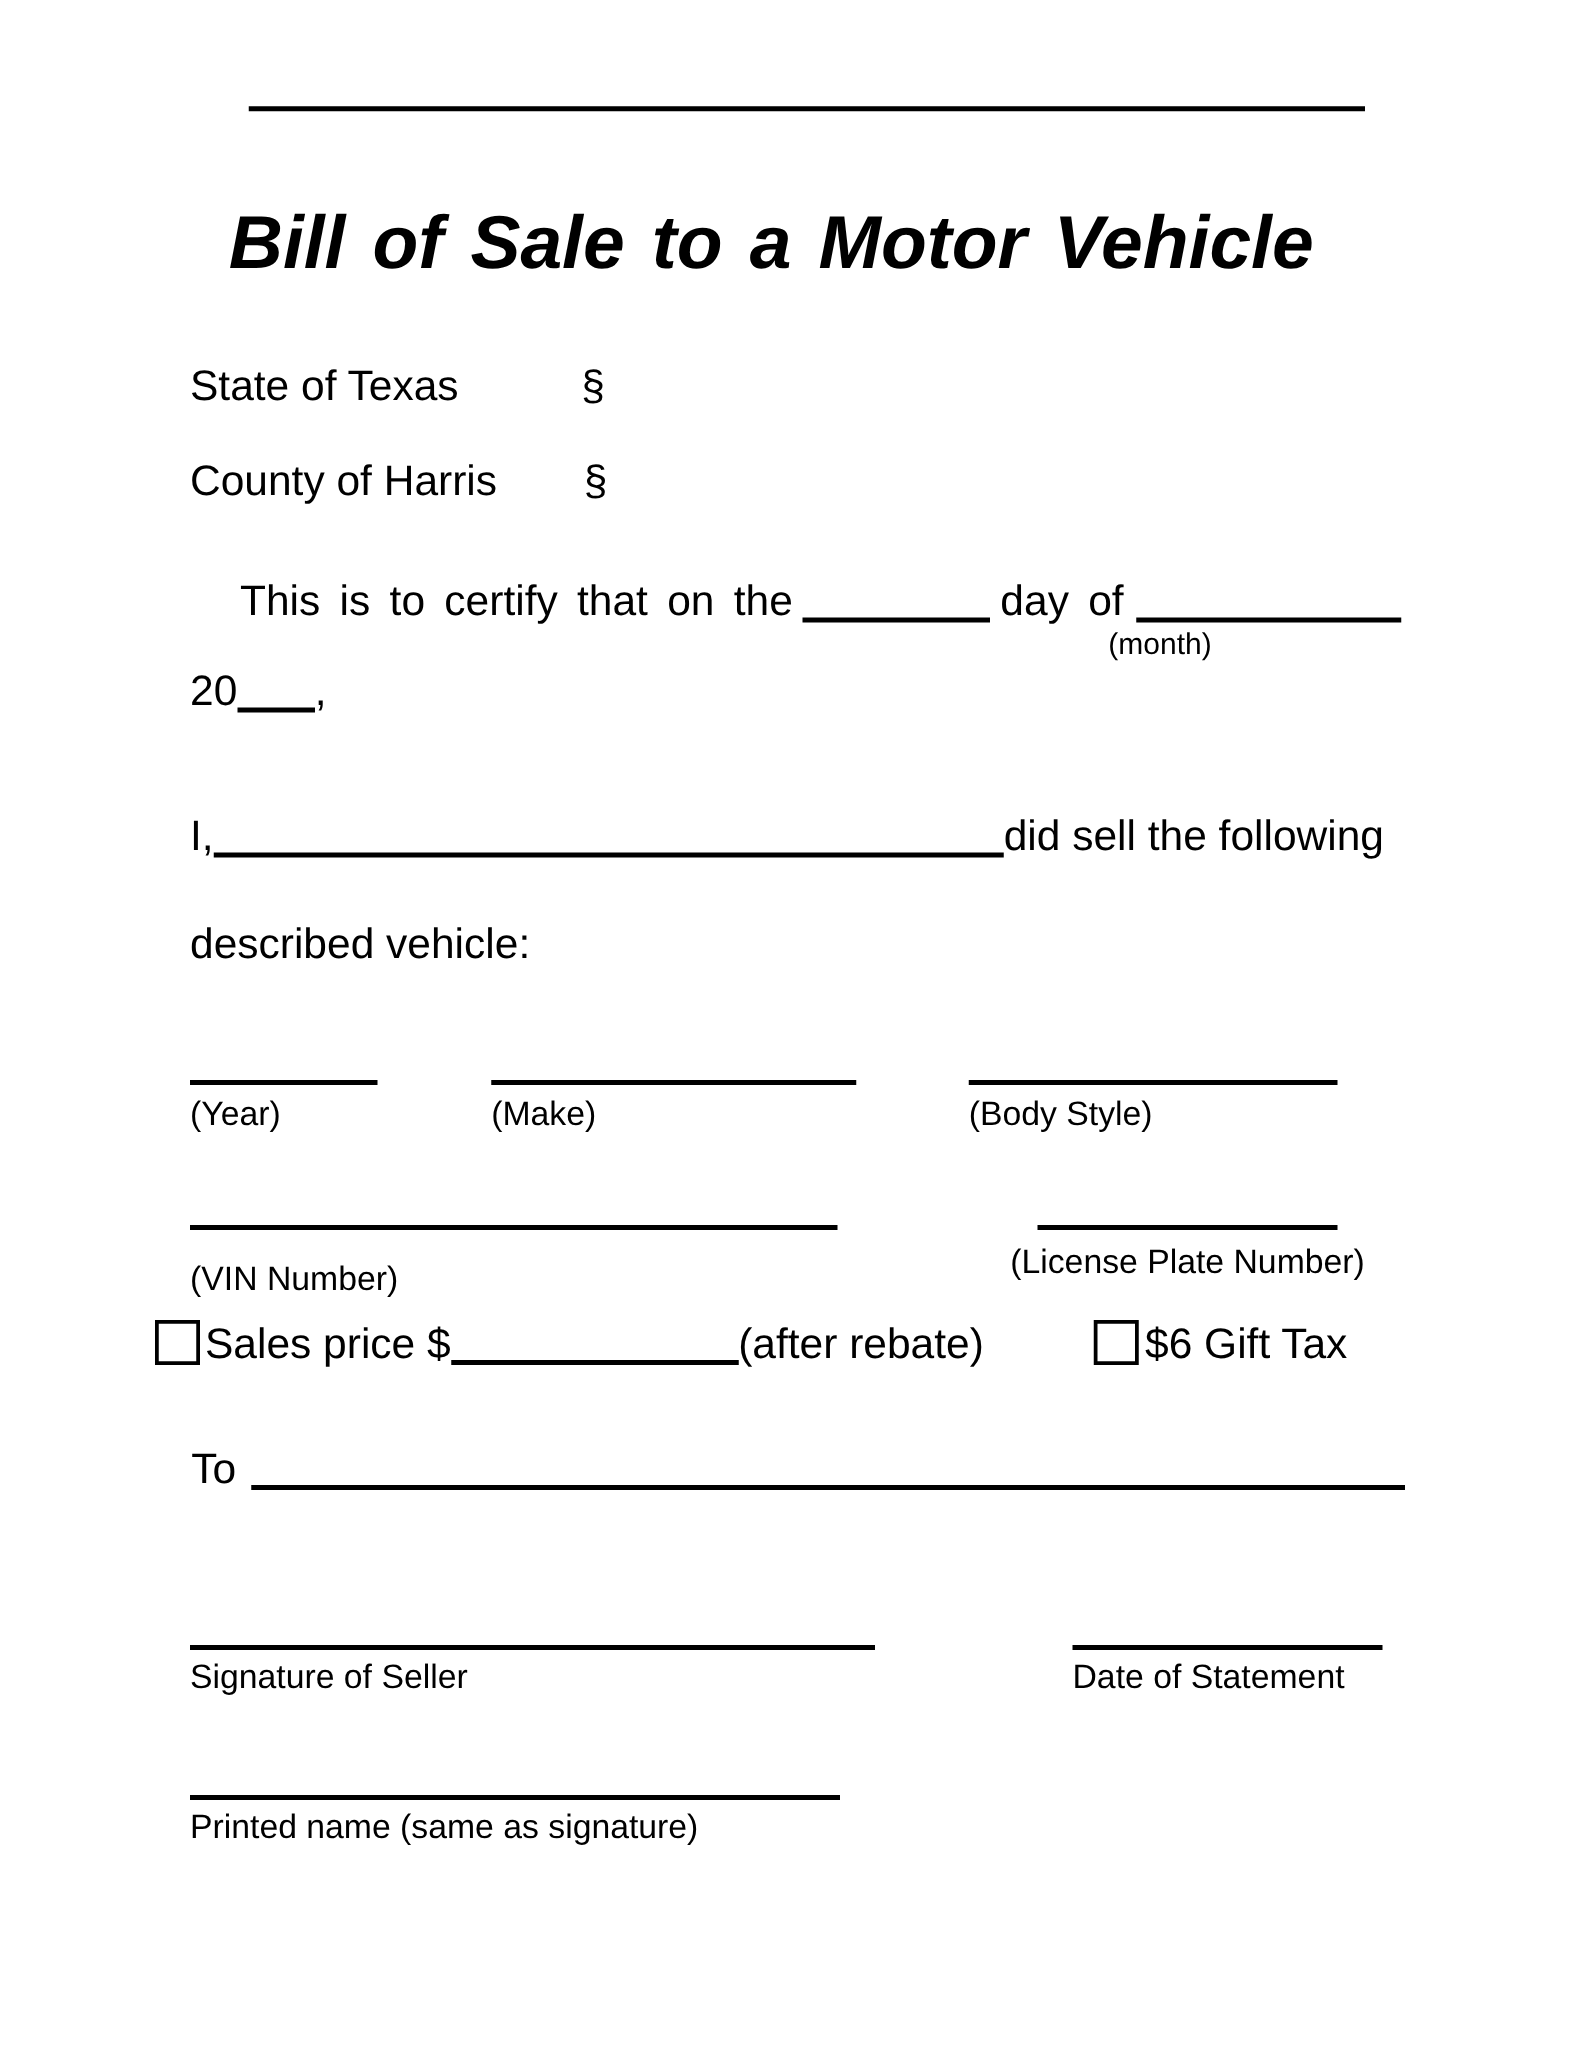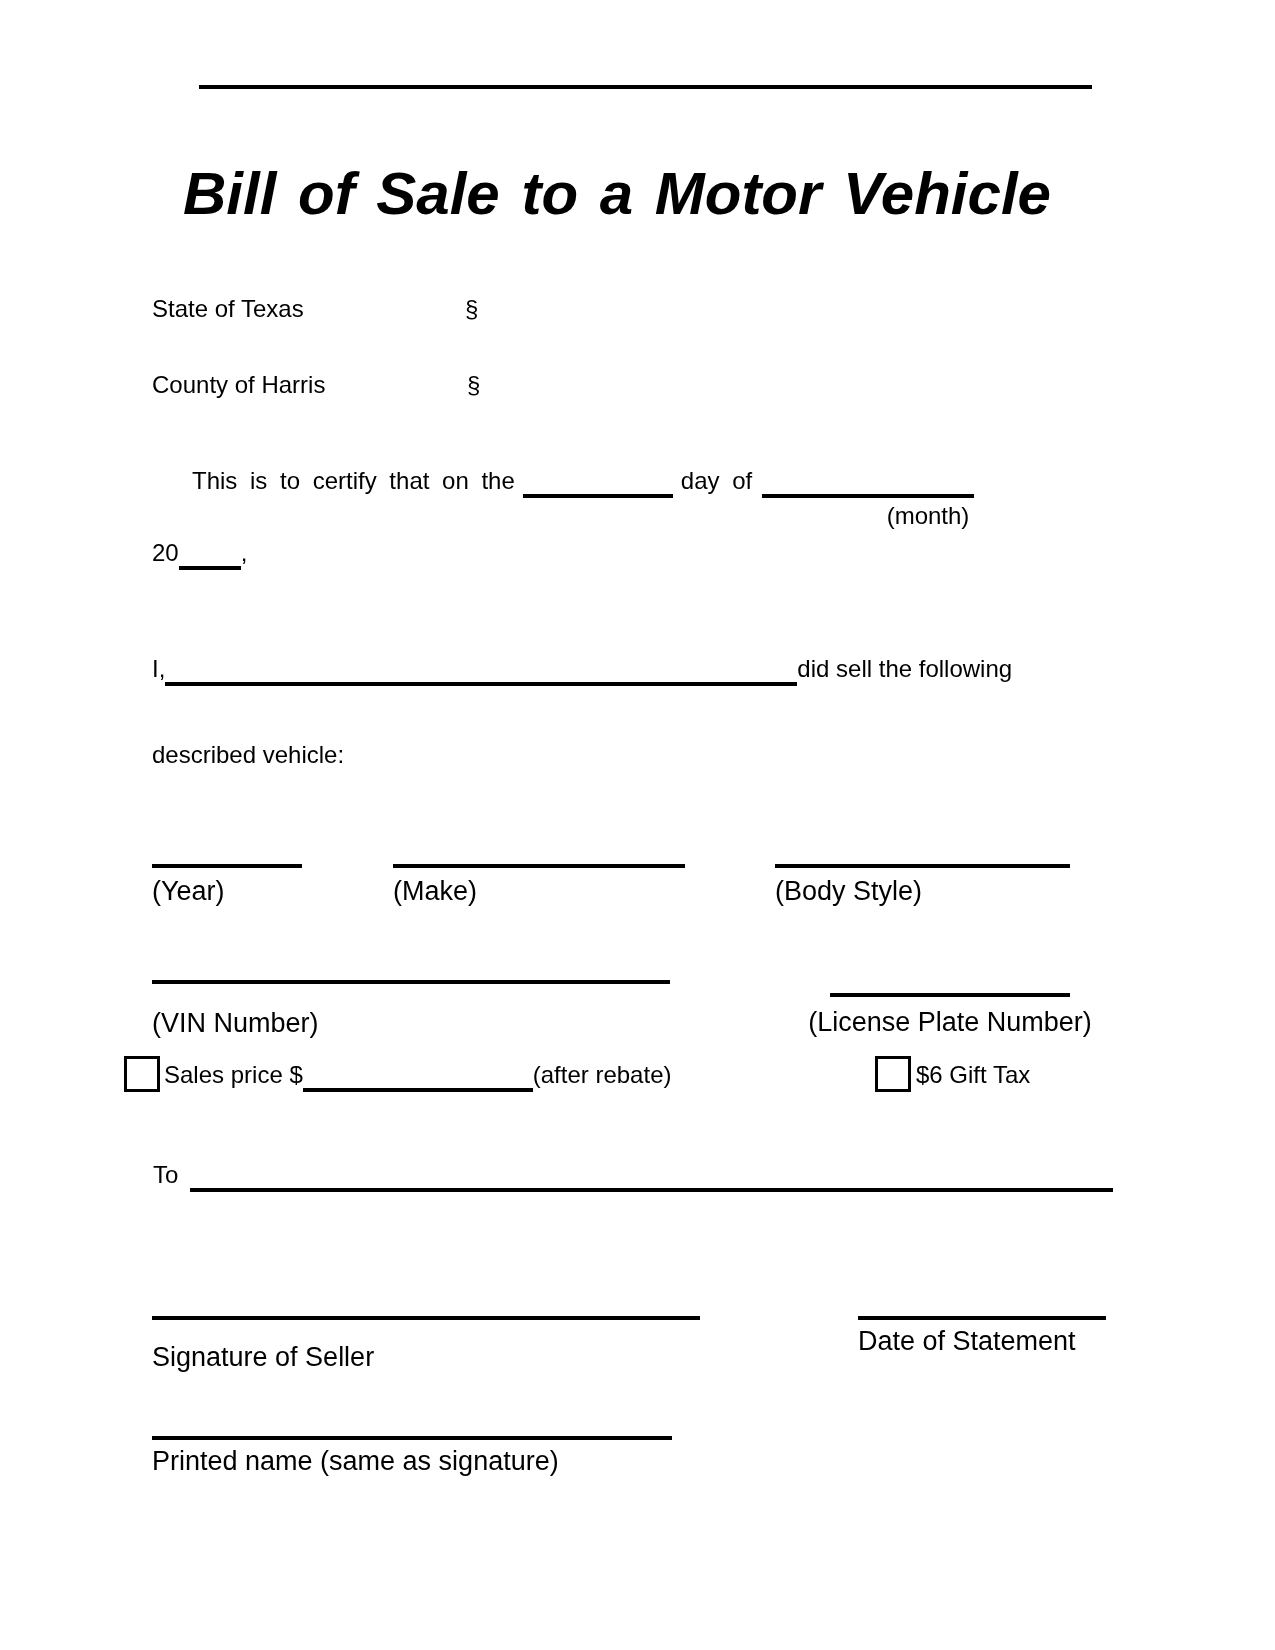--- a/index.html
+++ b/index.html
@@ -3,21 +3,21 @@
 <meta charset="utf-8">
 <style>
   html,body{margin:0;padding:0;}
   body{
     width:1275px;height:1650px;position:relative;
     background:#ffffff;color:#000000;
     font-family:"Liberation Sans", sans-serif;
     overflow:hidden;
   }
   .abs{position:absolute;}
-  .t{font-size:24px;line-height:34px;white-space:nowrap;}
+  .t{font-size:34px;line-height:34px;white-space:nowrap;}
   .row{display:flex;align-items:flex-end;}
   .blank{border-bottom:4px solid #000;height:10px;display:inline-block;}
   .rule{background:#000;height:4px;}
   .title{
     font-size:60px;font-weight:bold;line-height:72px;
     word-spacing:5px;white-space:nowrap;letter-spacing:0;font-style:italic;
   }
   .fieldcol{display:flex;flex-direction:column;}
   .fline{height:4px;background:#000;}
   .fcap{font-size:27px;line-height:31px;text-align:left;margin-top:8px;white-space:nowrap;}
@@ -82,21 +82,21 @@
 <div class="abs fieldcol" style="left:775px;top:864px;width:295px;">
   <div class="fline"></div>
   <div class="fcap">(Body Style)</div>
 </div>
 
 <div class="abs fieldcol" style="left:152px;top:980px;width:518px;">
   <div class="fline"></div>
   <div class="fcap" style="margin-top:24px;">(VIN Number)</div>
 </div>
 
-<div class="abs fieldcol" style="left:830px;top:980px;width:240px;align-items:center;margin-top:13px;">
+<div class="abs fieldcol" style="left:830px;top:980px;width:240px;align-items:center;">
   <div class="fline" style="width:100%;"></div>
   <div class="fcap" style="margin-top:10px;">(License Plate Number)</div>
 </div>
 
 <div class="abs row t" style="left:124px;top:1056px;">
   <span class="checkbox"></span>
   <span style="margin-left:4px;">Sales price $</span>
   <span class="blank" style="width:230px;"></span>
   <span>(after rebate)</span>
 </div>
@@ -106,21 +106,21 @@
   <span style="margin-left:5px;">$6 Gift Tax</span>
 </div>
 
 <div class="abs row t" style="left:153px;top:1158px;">
   <span>To</span>
   <span class="blank" style="width:923px;margin-left:12px;"></span>
 </div>
 
 <div class="abs fieldcol" style="left:152px;top:1316px;width:548px;">
   <div class="fline"></div>
-  <div class="fcap" style="margin-top:22px;">Signature of Seller</div>
+  <div class="fcap" style="margin-top:6px;">Signature of Seller</div>
 </div>
 
 <div class="abs fieldcol" style="left:858px;top:1316px;width:248px;">
   <div class="fline"></div>
   <div class="fcap" style="margin-top:6px;">Date of Statement</div>
 </div>
 
 <div class="abs fieldcol" style="left:152px;top:1436px;width:520px;">
   <div class="fline"></div>
   <div class="fcap" style="margin-top:6px;">Printed name (same as signature)</div>

